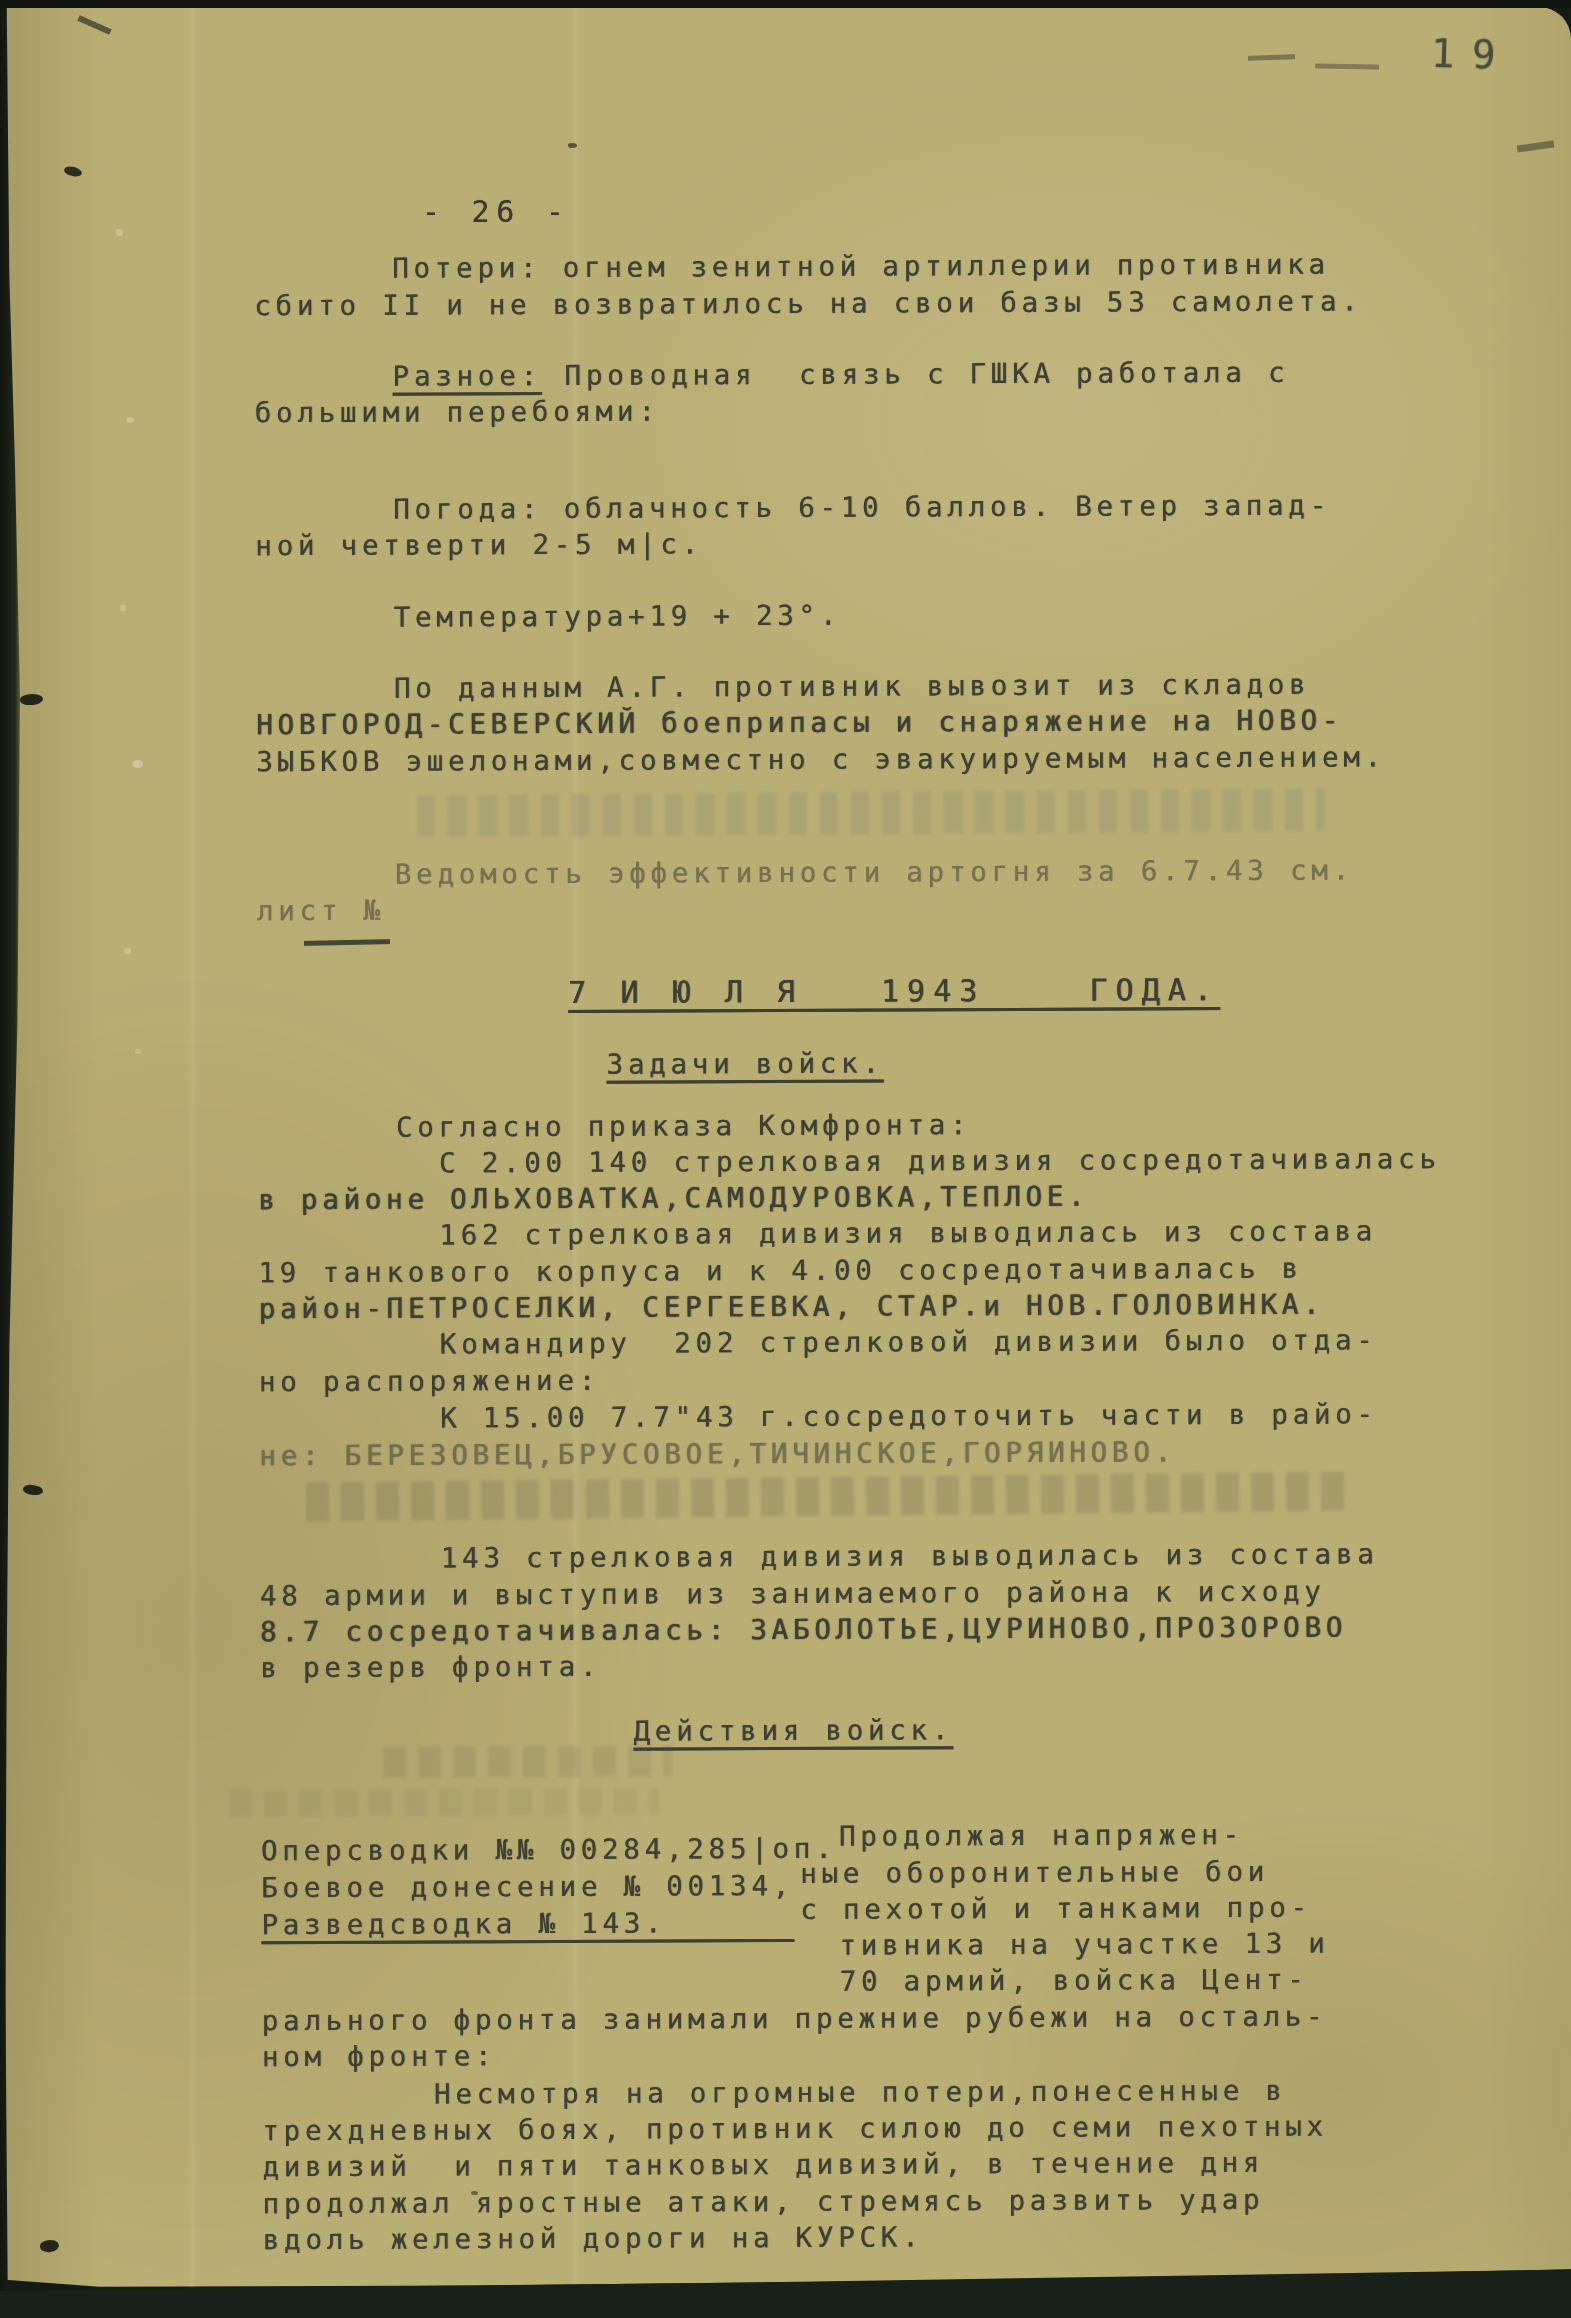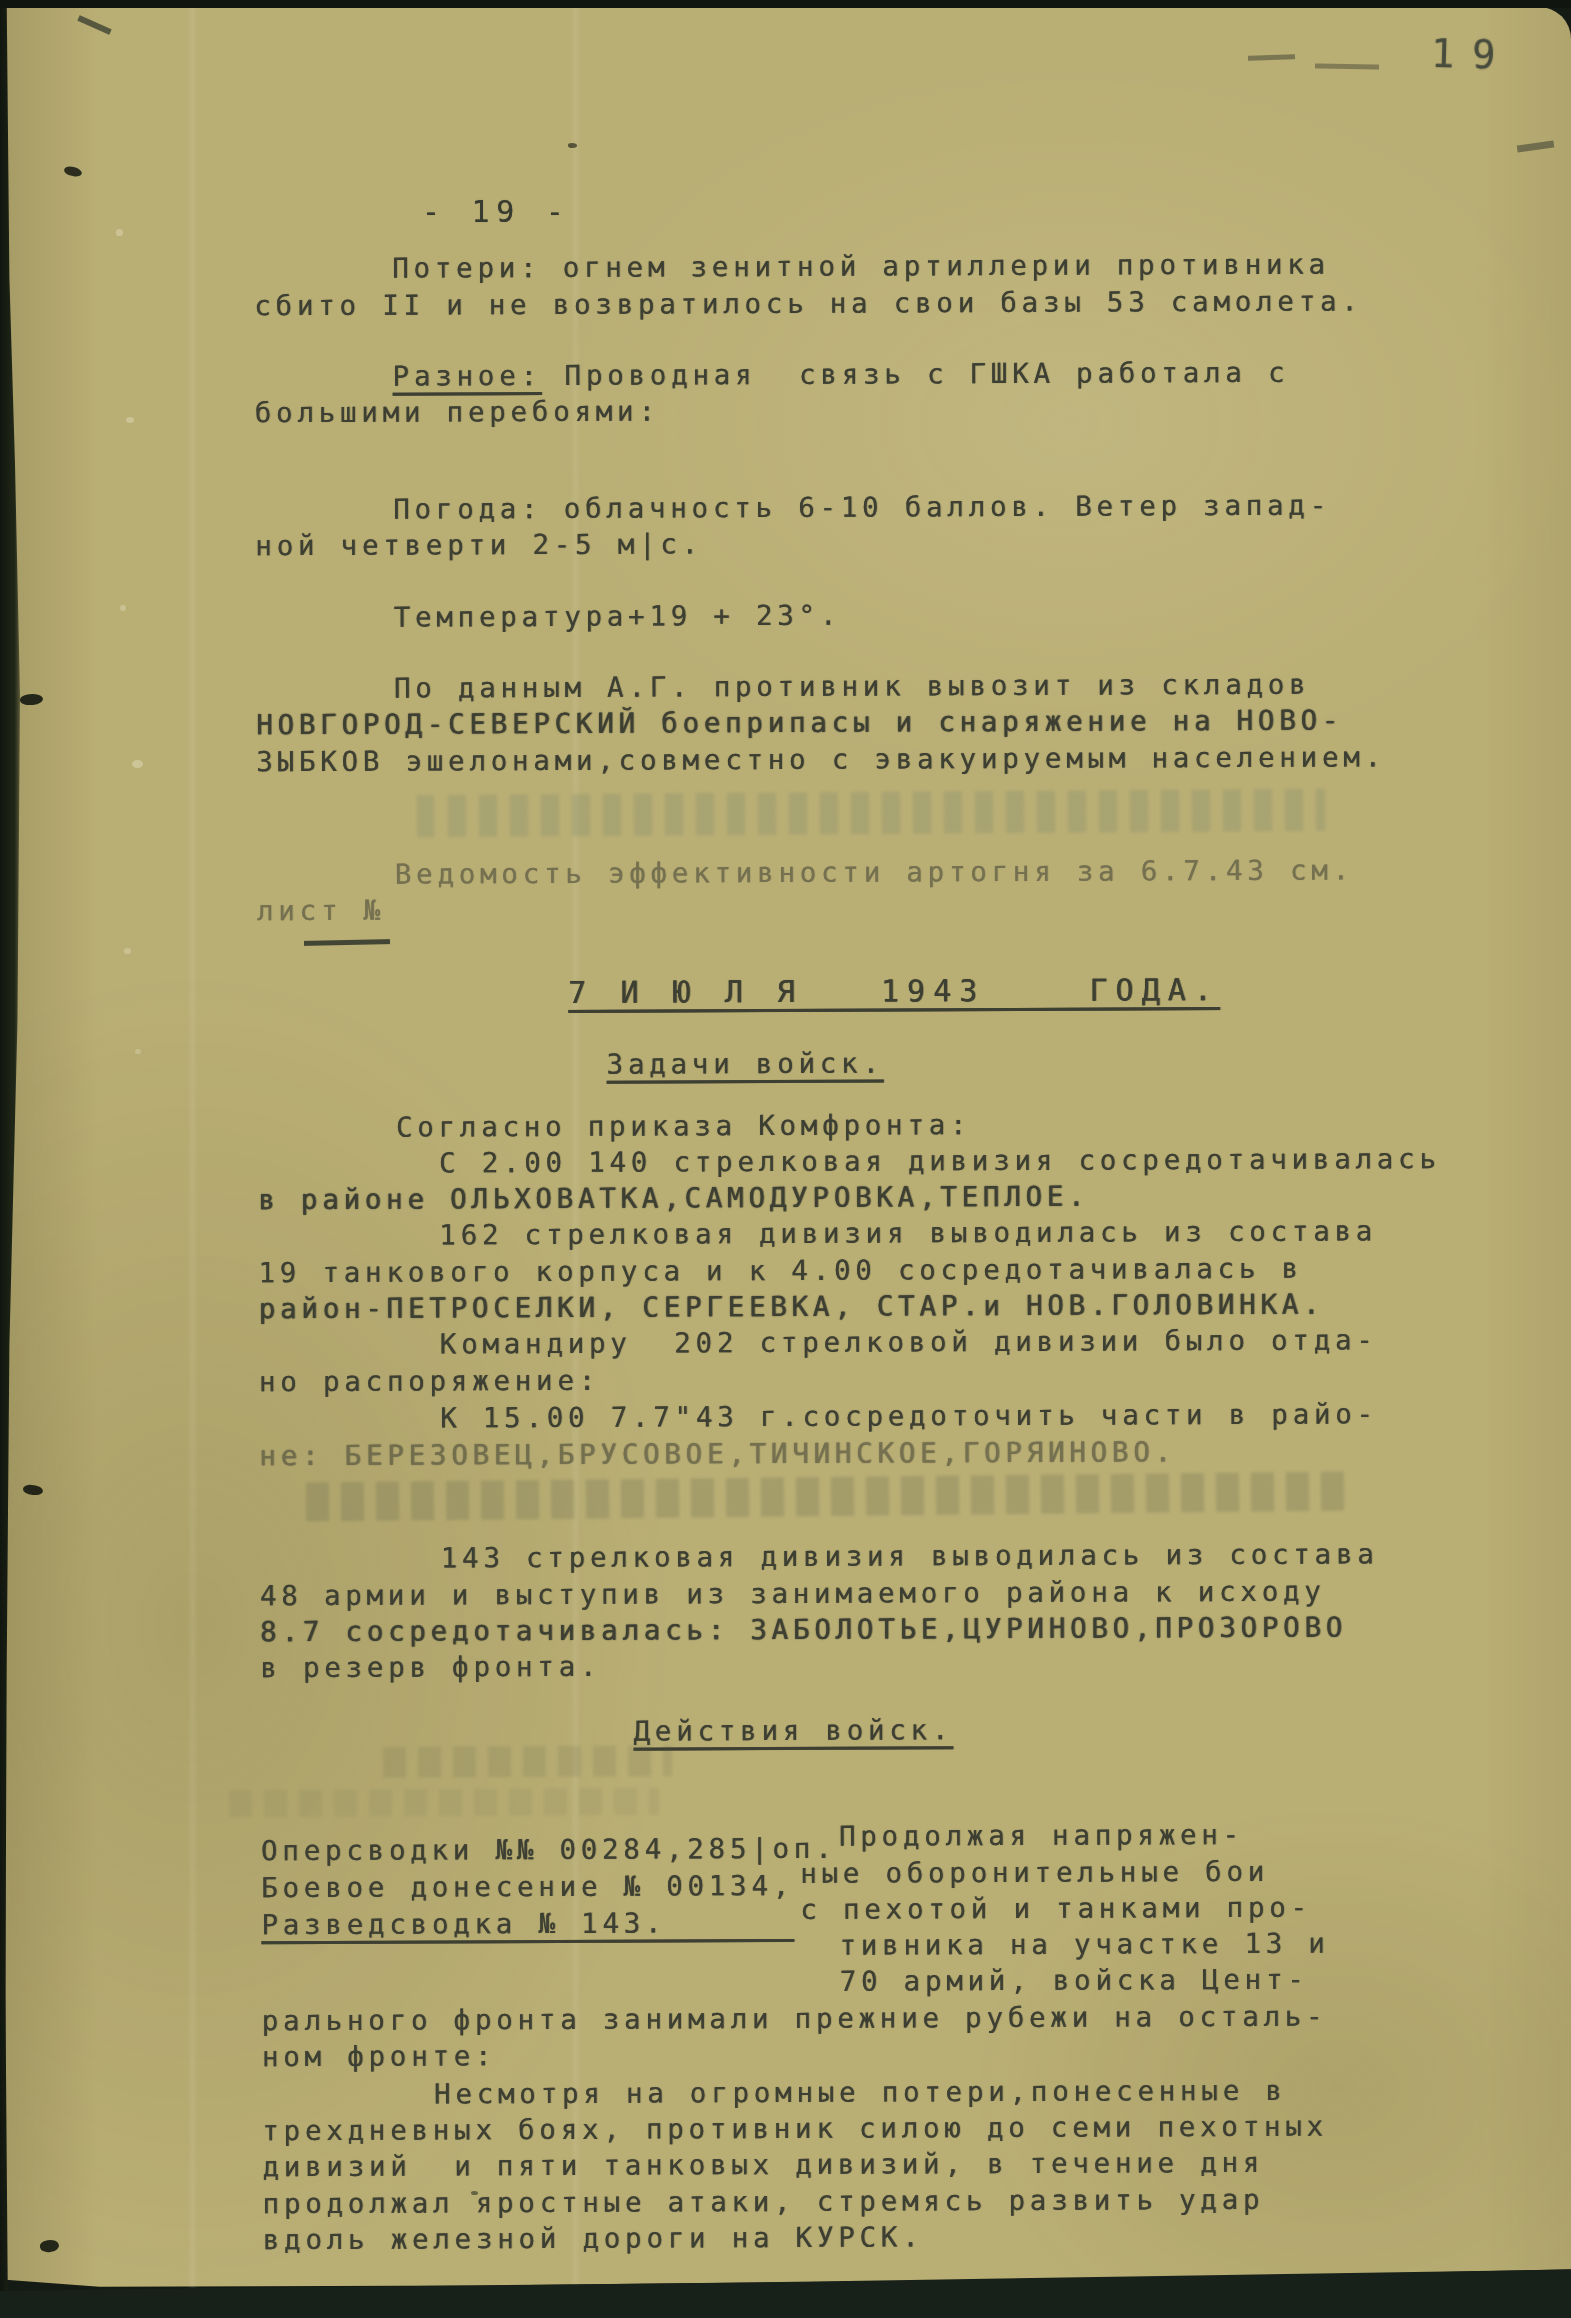--- a/index.html
+++ b/index.html
@@ -84,21 +84,21 @@
 </style>
 </head>
 <body>
 
 <div id="screen">
   <div id="paper"></div>
   <div class="crease" style="left:190px"></div>
   <div class="crease" style="left:573px"></div>
 
   <div id="page-stamp">19</div>
-  <div id="page-number">- 19 -</div>
+  <div id="page-number">- 26 -</div>
 
   <div id="text-layer"><div class="line" style="left: 396px; top: 250px;">Потери: огнем зенитной артиллерии противника</div><div class="line" style="left: 258px; top: 287px;">сбито II и не возвратилось на свои базы 53 самолета.</div><div class="line u" style="left: 396px; top: 358px;">Разное:</div><div class="line" style="left: 568px; top: 358px;">Проводная  связь с ГШКА работала с</div><div class="line" style="left: 258px; top: 394px;">большими перебоями:</div><div class="line" style="left: 396px; top: 491px;">Погода: облачность 6-10 баллов. Ветер запад-</div><div class="line" style="left: 258px; top: 527px;">ной четверти 2-5 м|с.</div><div class="line" style="left: 396px; top: 599px;">Температура+19 + 23°.</div><div class="line" style="left: 396px; top: 670px;">По данным А.Г. противник вывозит из складов</div><div class="line heavy" style="left: 258px; top: 706px;">НОВГОРОД-СЕВЕРСКИЙ боеприпасы и снаряжение на НОВО-</div><div class="line" style="left: 258px; top: 743px;">ЗЫБКОВ эшелонами,совместно с эвакуируемым населением.</div><div class="line fadeink" style="left: 396px; top: 856px;">Ведомость эффективности артогня за 6.7.43 см.</div><div class="line fadeink" style="left: 258px; top: 892px;">лист №</div><div class="line u title" style="left: 569px; top: 974px;">7 И Ю Л Я   1943    ГОДА.</div><div class="line u" style="left: 607px; top: 1047px;">Задачи войск.</div><div class="line" style="left: 396px; top: 1109px;">Согласно приказа Комфронта:</div><div class="line" style="left: 439px; top: 1145px;">С 2.00 140 стрелковая дивизия сосредотачивалась</div><div class="line heavy" style="left: 258px; top: 1181px;">в районе ОЛЬХОВАТКА,САМОДУРОВКА,ТЕПЛОЕ.</div><div class="line" style="left: 439px; top: 1217px;">162 стрелковая дивизия выводилась из состава</div><div class="line" style="left: 258px; top: 1254px;">19 танкового корпуса и к 4.00 сосредотачивалась в</div><div class="line heavy" style="left: 258px; top: 1290px;">район-ПЕТРОСЕЛКИ, СЕРГЕЕВКА, СТАР.и НОВ.ГОЛОВИНКА.</div><div class="line" style="left: 439px; top: 1326px;">Командиру  202 стрелковой дивизии было отда-</div><div class="line" style="left: 258px; top: 1363px;">но распоряжение:</div><div class="line" style="left: 439px; top: 1400px;">К 15.00 7.7"43 г.сосредоточить части в райо-</div><div class="line fadeink heavy" style="left: 258px; top: 1437px;">не: БЕРЕЗОВЕЦ,БРУСОВОЕ,ТИЧИНСКОЕ,ГОРЯИНОВО.</div><div class="line" style="left: 439px; top: 1540px;">143 стрелковая дивизия выводилась из состава</div><div class="line" style="left: 258px; top: 1577px;">48 армии и выступив из занимаемого района к исходу</div><div class="line heavy" style="left: 258px; top: 1613px;">8.7 сосредотачивалась: ЗАБОЛОТЬЕ,ЦУРИНОВО,ПРОЗОРОВО</div><div class="line" style="left: 258px; top: 1649px;">в резерв фронта.</div><div class="line u" style="left: 631px; top: 1714px;">Действия войск.</div><div class="line" style="left: 258px; top: 1832px;">Оперсводки №№ 00284,285|оп.</div><div class="line" style="left: 258px; top: 1869px;">Боевое донесение № 00134,</div><div class="line u" style="left: 258px; top: 1906px;">Разведсводка № 143.&nbsp;&nbsp;&nbsp;&nbsp;&nbsp;&nbsp;</div><div class="line" style="left: 836px; top: 1820px;">Продолжая напряжен-</div><div class="line" style="left: 797px; top: 1857px;">ные оборонительные бои</div><div class="line" style="left: 797px; top: 1893px;">с пехотой и танками про-</div><div class="line" style="left: 836px; top: 1929px;">тивника на участке 13 и</div><div class="line" style="left: 836px; top: 1965px;">70 армий, войска Цент-</div><div class="line" style="left: 258px; top: 2002px;">рального фронта занимали прежние рубежи на осталь-</div><div class="line" style="left: 258px; top: 2038px;">ном фронте:</div><div class="line" style="left: 430px; top: 2076px;">Несмотря на огромные потери,понесенные в</div><div class="line" style="left: 258px; top: 2112px;">трехдневных боях, противник силою до семи пехотных</div><div class="line" style="left: 258px; top: 2148px;">дивизий  и пяти танковых дивизий, в течение дня</div><div class="line" style="left: 258px; top: 2185px;">продолжал яростные атаки, стремясь развить удар</div><div class="line" style="left: 258px; top: 2221px;">вдоль железной дороги на КУРСК.</div></div>
 
   <div id="artifact-layer">
       <div class="smudge" style="left: 417px; top: 792px; width: 908px; height: 42px; opacity: 0.3; transform: rotate(-0.4deg);"></div>
       <div class="smudge2" style="left: 306px; top: 1477px; width: 1049px; height: 39px; opacity: 0.33; transform: rotate(-0.6deg);"></div>
       <div class="smudge2" style="left: 383px; top: 1746px; width: 289px; height: 31px; opacity: 0.22; transform: rotate(-0.3deg);"></div>
       <div class="smudge2" style="left: 229px; top: 1789px; width: 430px; height: 27px; opacity: 0.14; transform: rotate(-0.3deg);"></div>
       <div class="dash" style="left: 304px; top: 940px; width: 86px; height: 4.7px; opacity: 0.85; transform: rotate(-1.2deg);"></div>
       <div class="dash" style="left: 1248px; top: 55px; width: 47px; height: 5.4px; opacity: 0.45; transform: rotate(-2deg);"></div>

